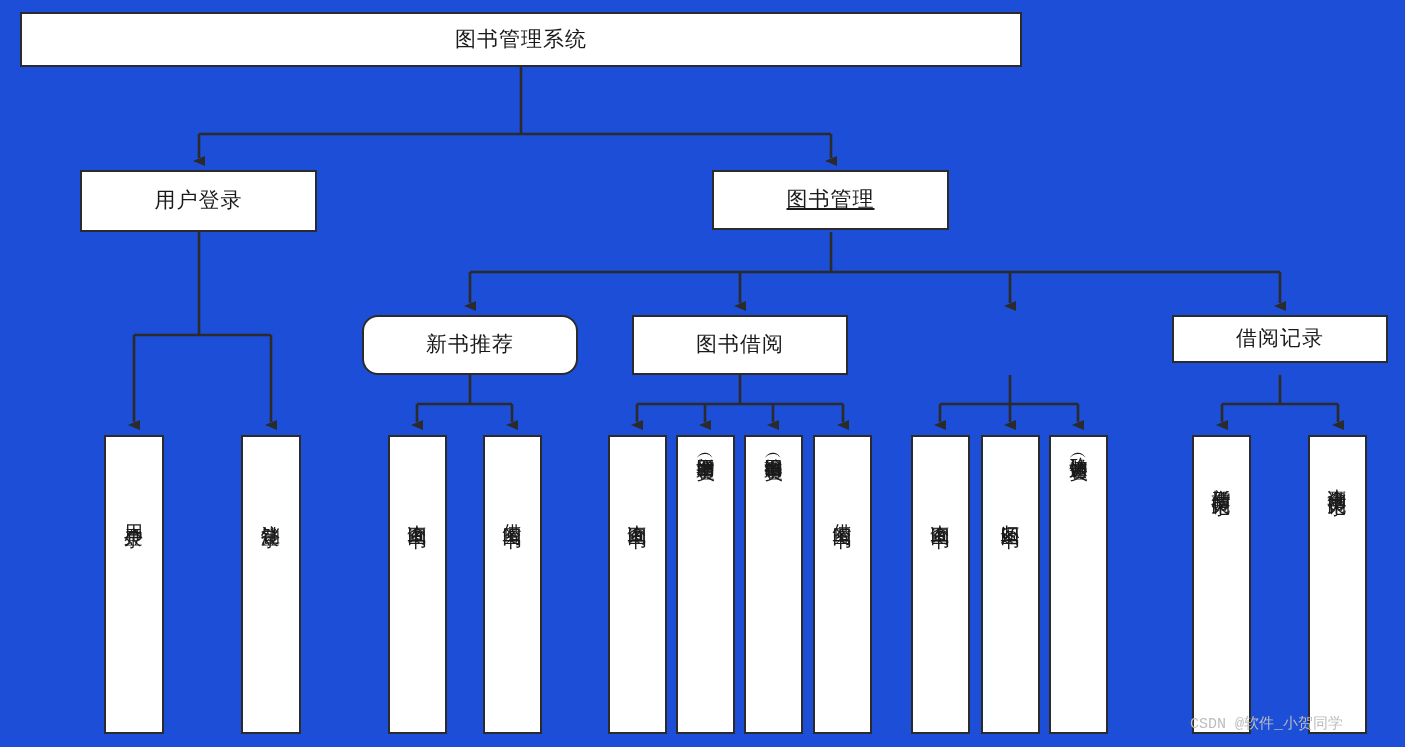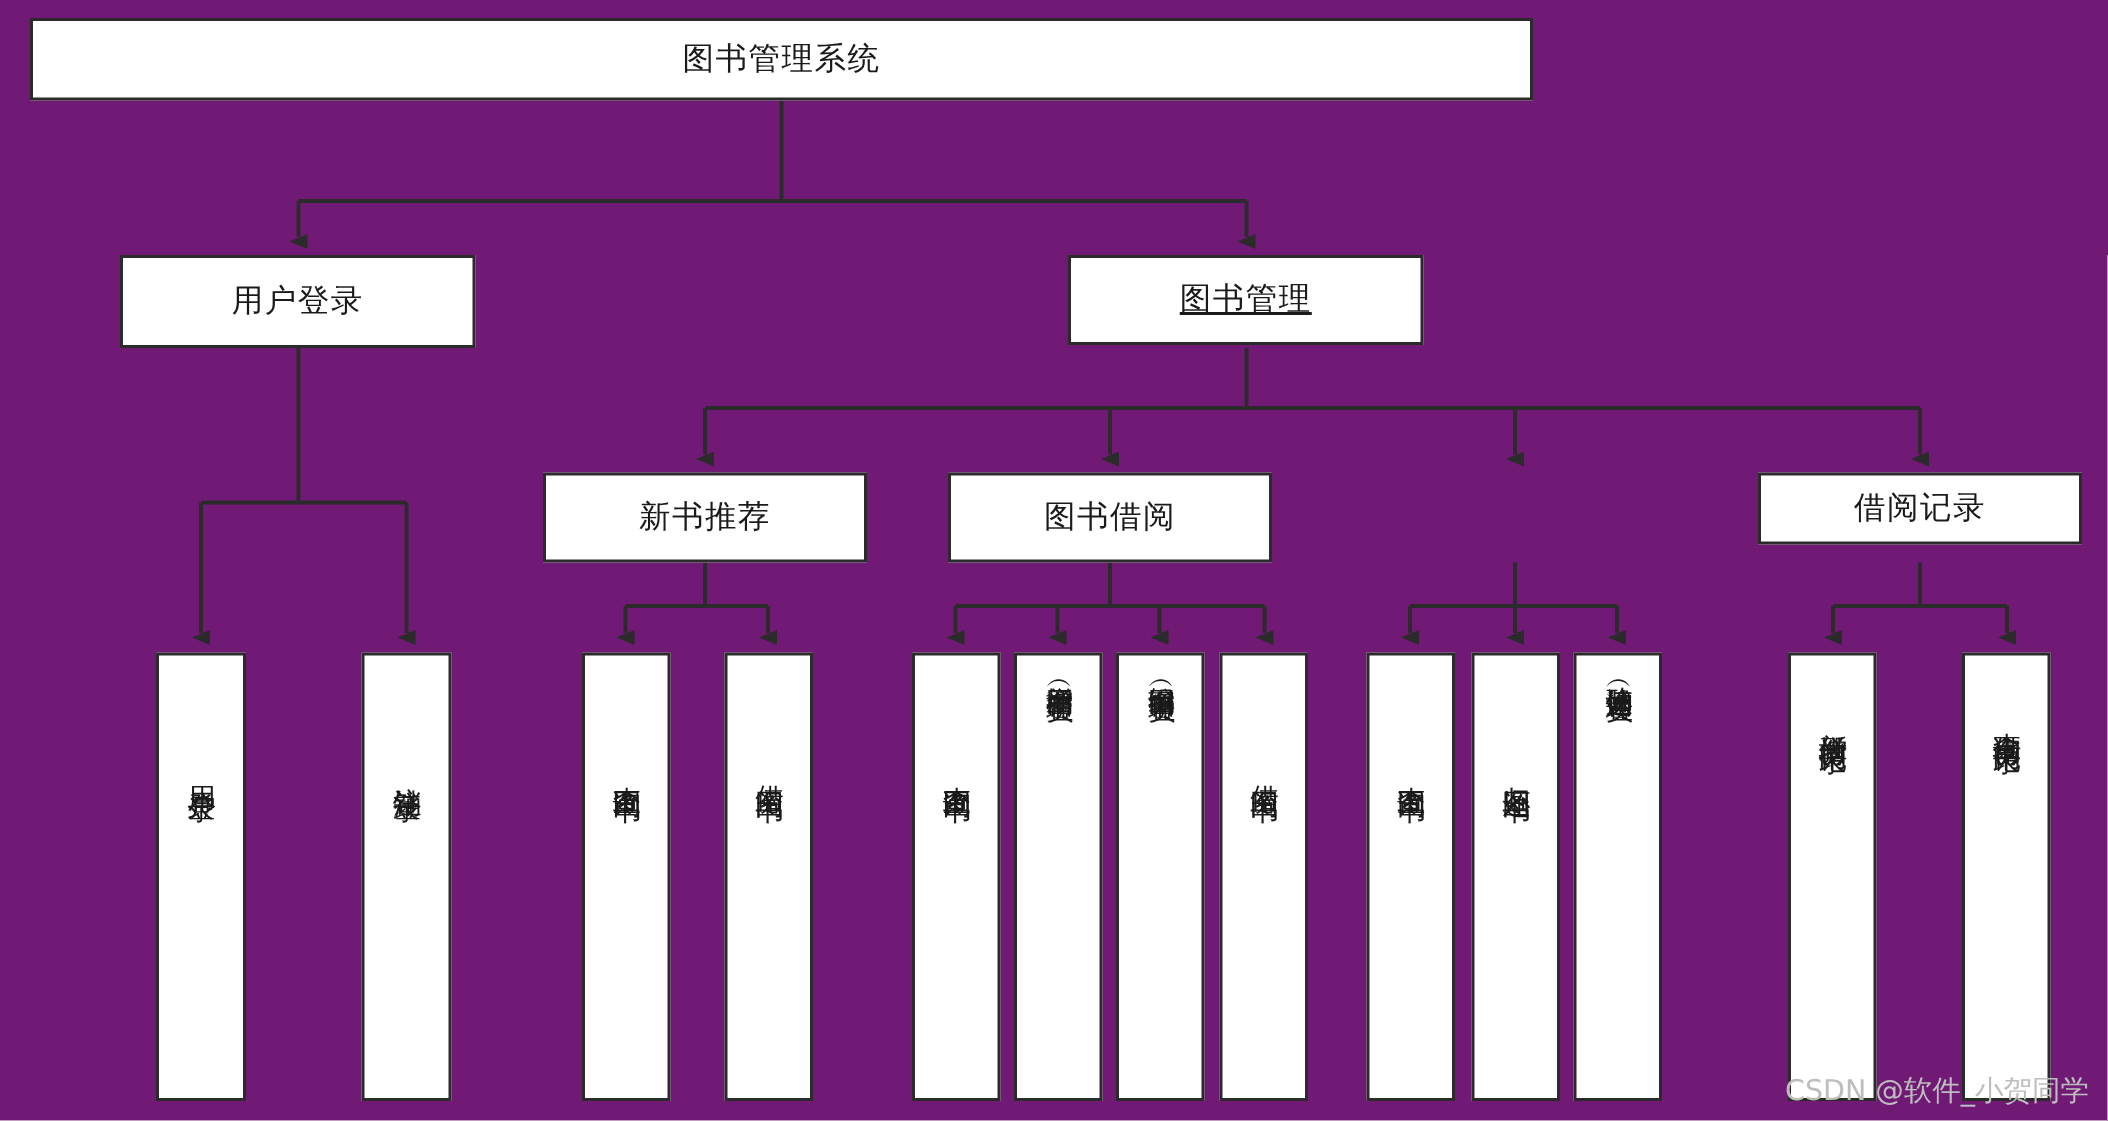--- a/index.html
+++ b/index.html
@@ -8,21 +8,21 @@
     padding: 0;
     background: #ffffff;
   }
   body {
     font-family: "DejaVu Sans", "Liberation Sans", sans-serif;
   }
   #canvas {
     position: relative;
     width: 1405px;
     height: 747px;
-    background: #701a75;
+    background: #1d4ed8;
     overflow: hidden;
   }
   #wires {
     position: absolute;
     left: 0;
     top: 0;
     width: 1405px;
     height: 747px;
     pointer-events: none;
   }
@@ -59,24 +59,25 @@
     letter-spacing: 2px;
     white-space: nowrap;
   }
   .node.v.tall .label {
     font-size: 18px;
     line-height: 1.22;
     letter-spacing: 1px;
   }
   .watermark {
     position: absolute;
-    font-size: 19px;
+    font-size: 15px;
     color: #bdbdbd;
     white-space: nowrap;
     user-select: none;
+    font-family: Liberation Mono, monospace;
   }
 </style>
 </head>
 <body>
 
 <div id="canvas">
 
   <svg id="wires" viewBox="0 0 1405 747" xmlns="http://www.w3.org/2000/svg">
     <defs>
       <marker id="arrow" markerWidth="10" markerHeight="12" refX="2" refY="6" orient="auto" markerUnits="userSpaceOnUse">
@@ -134,21 +135,21 @@
   </div>
 
   <div class="node h" style="left:80px; top:170px; width:237px; height:62px;">
     <span class="label">用户登录</span>
   </div>
 
   <div class="node h" style="left:712px; top:170px; width:237px; height:60px;text-decoration:underline;">
     <span class="label">图书管理</span>
   </div>
 
-  <div class="node h" style="left:362px; top:315px; width:216px; height:60px;">
+  <div class="node h" style="left:362px; top:315px; width:216px; height:60px;border-radius:16px;">
     <span class="label">新书推荐</span>
   </div>
 
   <div class="node h" style="left:632px; top:315px; width:216px; height:60px;">
     <span class="label">图书借阅</span>
   </div>
 
 
   <div class="node h" style="left:1172px; top:315px; width:216px; height:48px;">
     <span class="label">借阅记录</span>

